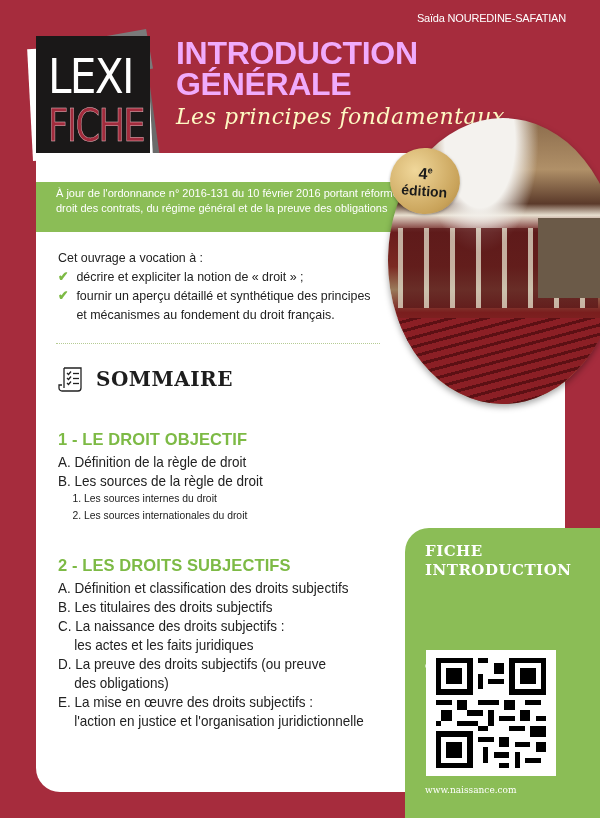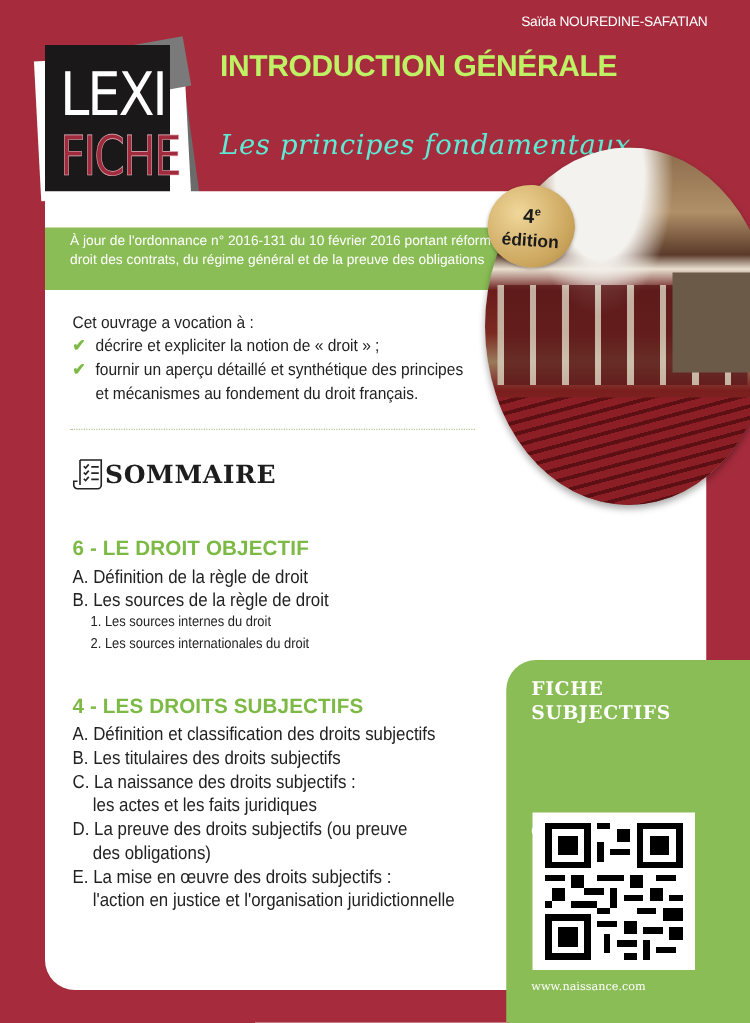--- a/index.html
+++ b/index.html
@@ -1,37 +1,37 @@
 <!DOCTYPE html>
 <html><head>
 <meta charset="utf-8">
 <style>
   * { margin:0; padding:0; box-sizing:border-box; }
   body { width:600px; height:818px; background:#a12b3c; position:relative; overflow:hidden; font-family:"Liberation Sans", sans-serif; }
   .cover { position:absolute; inset:0; background:#a62c3d; }
   .author { position:absolute; right:34px; top:12px; color:#fff; font-size:11px; font-family:Liberation Sans, sans-serif; letter-spacing:-0.2px; }
-  .title { position:absolute; left:176px; top:38px; color:#bef264; font-weight:bold; font-size:24px; line-height:31px; letter-spacing:-0.3px;text-align:center; }
-  .subtitle { position:absolute; left:176px; top:104px; color:#5eead4; font-size:22px; font-style:italic; font-family:"DejaVu Serif", serif; letter-spacing:0.5px; }
+  .title { position:absolute; left:176px; top:38px; color:#f0abfc; font-weight:bold; font-size:32px; line-height:31px; letter-spacing:-0.3px; }
+  .subtitle { position:absolute; left:176px; top:104px; color:#fef9c3; font-size:22px; font-style:italic; font-family:"DejaVu Serif", serif; letter-spacing:0.5px; }
   
   .logo-wrap { position:absolute; left:30px; top:24px; width:140px; height:150px; }
   .logo-gray1 { position:absolute; left:14px; top:36px; width:110px; height:118px; background:#6b6b6b; transform:rotate(-8deg); }
   .logo-white { position:absolute; left:0px; top:22px; width:120px; height:112px; background:#fff; transform:rotate(-3deg); }
   .logo-gray2 { position:absolute; left:60px; top:10px; width:60px; height:40px; background:#7a7a7a; transform:rotate(-10deg); }
-  .logo-black { position:absolute; left:6px; top:12px; width:100px; height:118px; background:#1a1818; }
+  .logo-black { position:absolute; left:6px; top:12px; width:114px; height:118px; background:#1a1818; }
   .logo-lexi { position:absolute; left:12px; top:14px; color:#fff; font-size:48px; letter-spacing:-2px; font-family:"DejaVu Sans", sans-serif; font-weight:normal; line-height:52px; transform:scaleX(0.88); transform-origin:left; }
   .logo-fiche { position:absolute; left:12px; top:66px; color:#a12b3c; font-size:44px; letter-spacing:-2px; font-family:"DejaVu Sans", sans-serif; line-height:48px; transform:scaleX(0.8); transform-origin:left; -webkit-text-stroke:0.5px #e4b9c0; }
 
   .panel { position:absolute; left:36px; top:153px; width:529px; height:639px; background:#fff; border-bottom-left-radius:24px; }
   .green-band { position:absolute; left:36px; top:182px; width:400px; height:50px; background:#8bbd56; color:#fff; font-size:11px; line-height:14.5px; padding:4px 16px 0 20px; }
   .intro { position:absolute; left:58px; top:248px; color:#222; font-size:13.5px; line-height:19px; transform:scaleX(0.92); transform-origin:left; }
   .intro .bul { display:flex; }
   .intro .chk { color:#7dba45; width:20px; font-weight:bold; flex:none; }
   .dots { position:absolute; left:56px; top:343px; width:324px; border-top:1px dotted #b6cc94; }
 
-  .sommaire { position:absolute; left:58px; top:365px; display:flex; align-items:center; }
+  .sommaire { position:absolute; left:58px; top:365px; display:flex; align-items:center; gap:12px; }
   .sommaire-title { font-family:"DejaVu Serif", serif; font-weight:bold; font-size:20px; color:#1d1d1d; letter-spacing:0.5px; }
 
   .sec { position:absolute; left:58px; color:#222; }
   .sec h2 { color:#7dba45; font-size:16.5px; font-weight:bold; margin-bottom:3px; letter-spacing:0.1px; }
   .sec .it { font-size:15px; line-height:19px; transform:scaleX(0.9); transform-origin:left; white-space:nowrap; }
   .sec .sub { font-size:11.5px; line-height:17px; padding-left:16px; transform:scaleX(0.9); transform-origin:left; white-space:nowrap; }
   .sec .cont { padding-left:18px; }
 
   .photo { position:absolute; left:388px; top:118px; width:230px; height:286px; border-radius:50%; overflow:hidden;
     background:
@@ -118,43 +118,43 @@
       <path d="M15 8.5 h6"></path>
     <path d="M9 13 l1.5 1.5 l2.5 -3"></path>
       <path d="M15 13.5 h6"></path>
     <path d="M9 18 l1.5 1.5 l2.5 -3"></path>
       <path d="M15 18.5 h6"></path>
   </svg>
   <span class="sommaire-title">SOMMAIRE</span>
 </div>
 
 <div class="sec" style="top:430px;">
-  <h2>6 - LE DROIT OBJECTIF</h2>
+  <h2>1 - LE DROIT OBJECTIF</h2>
   <div class="it">A. Définition de la règle de droit</div>
   <div class="it">B. Les sources de la règle de droit</div>
   <div class="sub">1. Les sources internes du droit</div>
   <div class="sub">2. Les sources internationales du droit</div>
 </div>
 
 <div class="sec" style="top:556px;">
-  <h2>4 - LES DROITS SUBJECTIFS</h2>
+  <h2>2 - LES DROITS SUBJECTIFS</h2>
   <div class="it">A. Définition et classification des droits subjectifs</div>
   <div class="it">B. Les titulaires des droits subjectifs</div>
   <div class="it">C. La naissance des droits subjectifs :</div>
   <div class="it cont">les actes et les faits juridiques</div>
   <div class="it">D. La preuve des droits subjectifs (ou preuve</div>
   <div class="it cont">des obligations)</div>
   <div class="it">E. La mise en œuvre des droits subjectifs :</div>
   <div class="it cont">l'action en justice et l'organisation juridictionnelle</div>
 </div>
 
 <div class="fiche">
   <h3>
     <span>FICHE</span><br>
-    <span>SUBJECTIFS</span>
+    <span>INTRODUCTION</span>
   </h3>
   <div class="code">Code d'accès : Lexifiche22</div>
   <div class="qr">
     <svg viewBox="0 0 21 21" shape-rendering="crispEdges">
       <rect x="0" y="0" width="7" height="7" fill="#000"></rect>
         <rect x="1" y="1" width="5" height="5" fill="#fff"></rect>
         <rect x="2" y="2" width="3" height="3" fill="#000"></rect>
       <rect x="14" y="0" width="7" height="7" fill="#000"></rect>
         <rect x="15" y="1" width="5" height="5" fill="#fff"></rect>
         <rect x="16" y="2" width="3" height="3" fill="#000"></rect>

